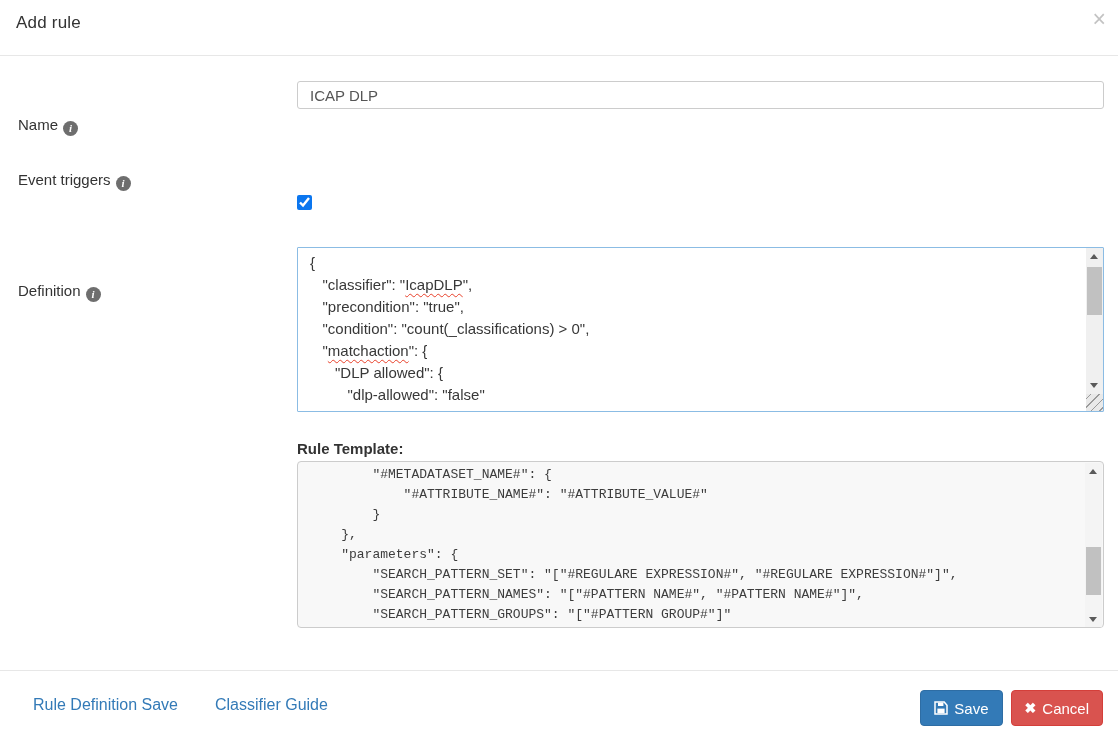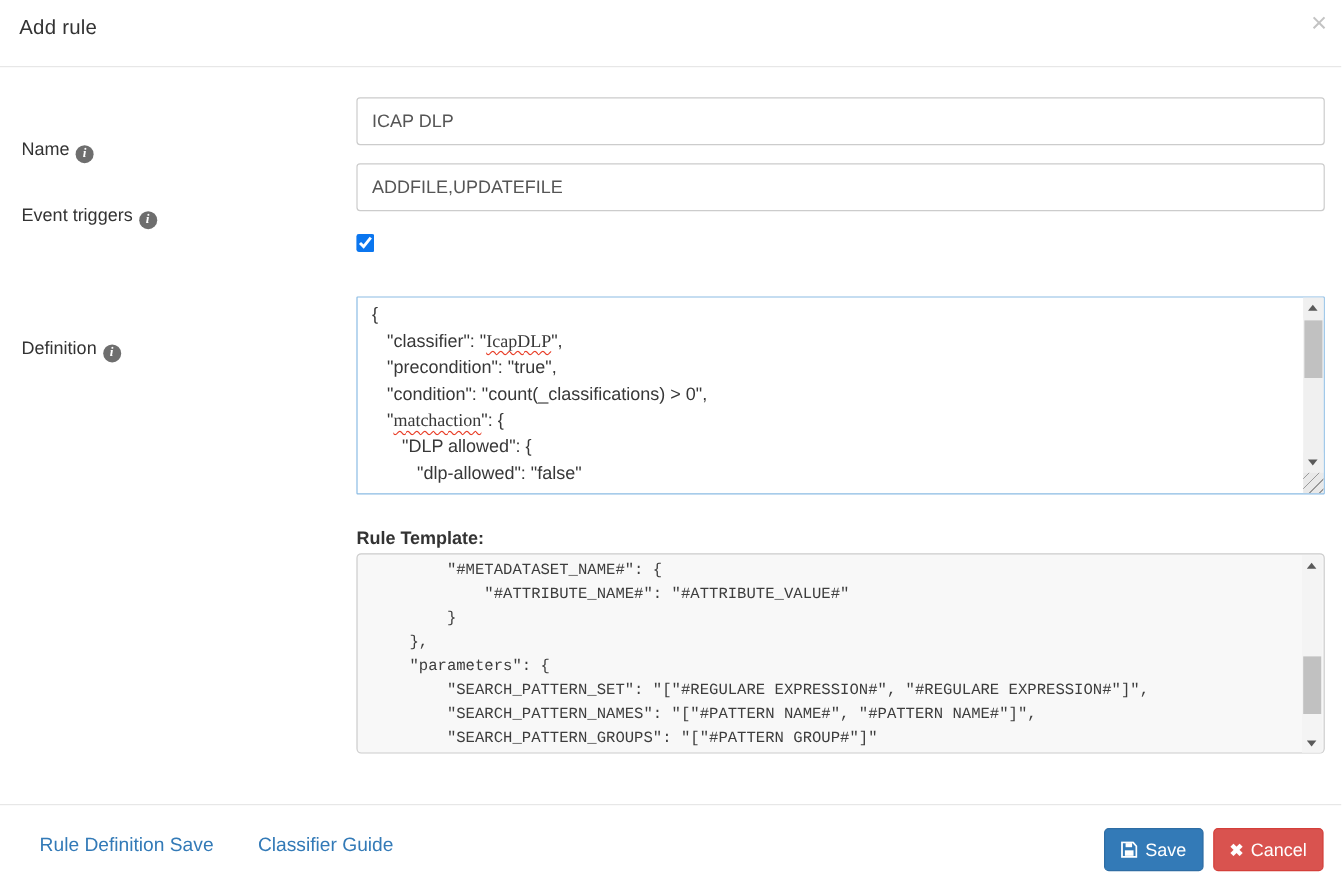--- a/index.html
+++ b/index.html
@@ -21,38 +21,38 @@
   .lbl-auto { top:194px; }
   .lbl-def { top:249px; }
   .info-icon {
     display:inline-block; width:15px; height:15px; margin-left:5px; border-radius:50%;
     background:#6e6e6e; color:#fff; font-size:11px; font-weight:bold; line-height:15px;
     text-align:center; vertical-align:-2px; font-family:"Liberation Serif",serif; font-style:italic;
   }
 
   
   .text-input {
-    position:absolute; left:297px; width:807px; height:40px;
+    position:absolute; left:297px; width:807px; height:28px;
     border:1px solid #ccc; border-radius:3px; padding:0 12px;
     font-family:"Liberation Sans",sans-serif; font-size:15px; color:#555; background:#fff; outline:none;
   }
   .in-name  { top:81px; }
   .in-event { top:136px; }
   .auto-checkbox { position:absolute; left:297px; top:195px; width:15px; height:15px; accent-color:#0b76ef; }
 
   
   .definition-editor {
     position:absolute; left:297px; top:247px; width:807px; height:165px;
     border:1px solid #8bbce4; background:#fff; overflow:hidden; border-radius:1px;
   }
   .definition-editor .code-text {
     display:block; padding:4px 30px 0 12px; font-family:"Liberation Sans",sans-serif;
     font-size:15px; line-height:22px; color:#383838; white-space:pre;
   }
-  .squiggle { text-decoration:underline wavy #e8402a 1px; text-decoration-skip-ink:none; text-underline-offset:3px;font-family:Liberation Serif, serif; }
+  .squiggle { text-decoration:underline wavy #e8402a 1px; text-decoration-skip-ink:none; text-underline-offset:3px; }
 
   
   .v-scrollbar { position:absolute; top:0; right:0; width:17px; background:#f0f0f0; }
   .def-scrollbar { height:146px; }
   .sb-btn { position:absolute; left:0; width:17px; height:17px; background:#f0f0f0; }
   .sb-btn.up { top:0; } .sb-btn.down { bottom:0; }
   .tri-up, .tri-down { position:absolute; left:4px; width:0; height:0; border-left:4.5px solid transparent; border-right:4.5px solid transparent; }
   .tri-up  { top:6px; border-bottom:5px solid #5a5a5a; }
   .tri-down{ top:6px; border-top:5px solid #5a5a5a; }
   .sb-thumb { position:absolute; left:1px; width:15px; background:#c1c1c1; }
@@ -97,21 +97,20 @@
   </div>
 
   <div class="field-label lbl-name">
     <span>Name</span><span class="info-icon">i</span>
   </div>
   <input class="text-input in-name" type="text" value="ICAP DLP" style="">
 
   <div class="field-label lbl-event">
     <span>Event triggers</span><span class="info-icon">i</span>
   </div>
-  <input class="text-input in-event" type="text" value="ADDFILE,UPDATEFILE" style="">
 
   <input class="auto-checkbox" type="checkbox" checked="" style="">
 
   <div class="field-label lbl-def">
     <span>Definition</span><span class="info-icon">i</span>
   </div>
   <div class="definition-editor">
     <span class="code-text">{
    "classifier": "<span class="squiggle">IcapDLP</span>",
    "precondition": "true",

